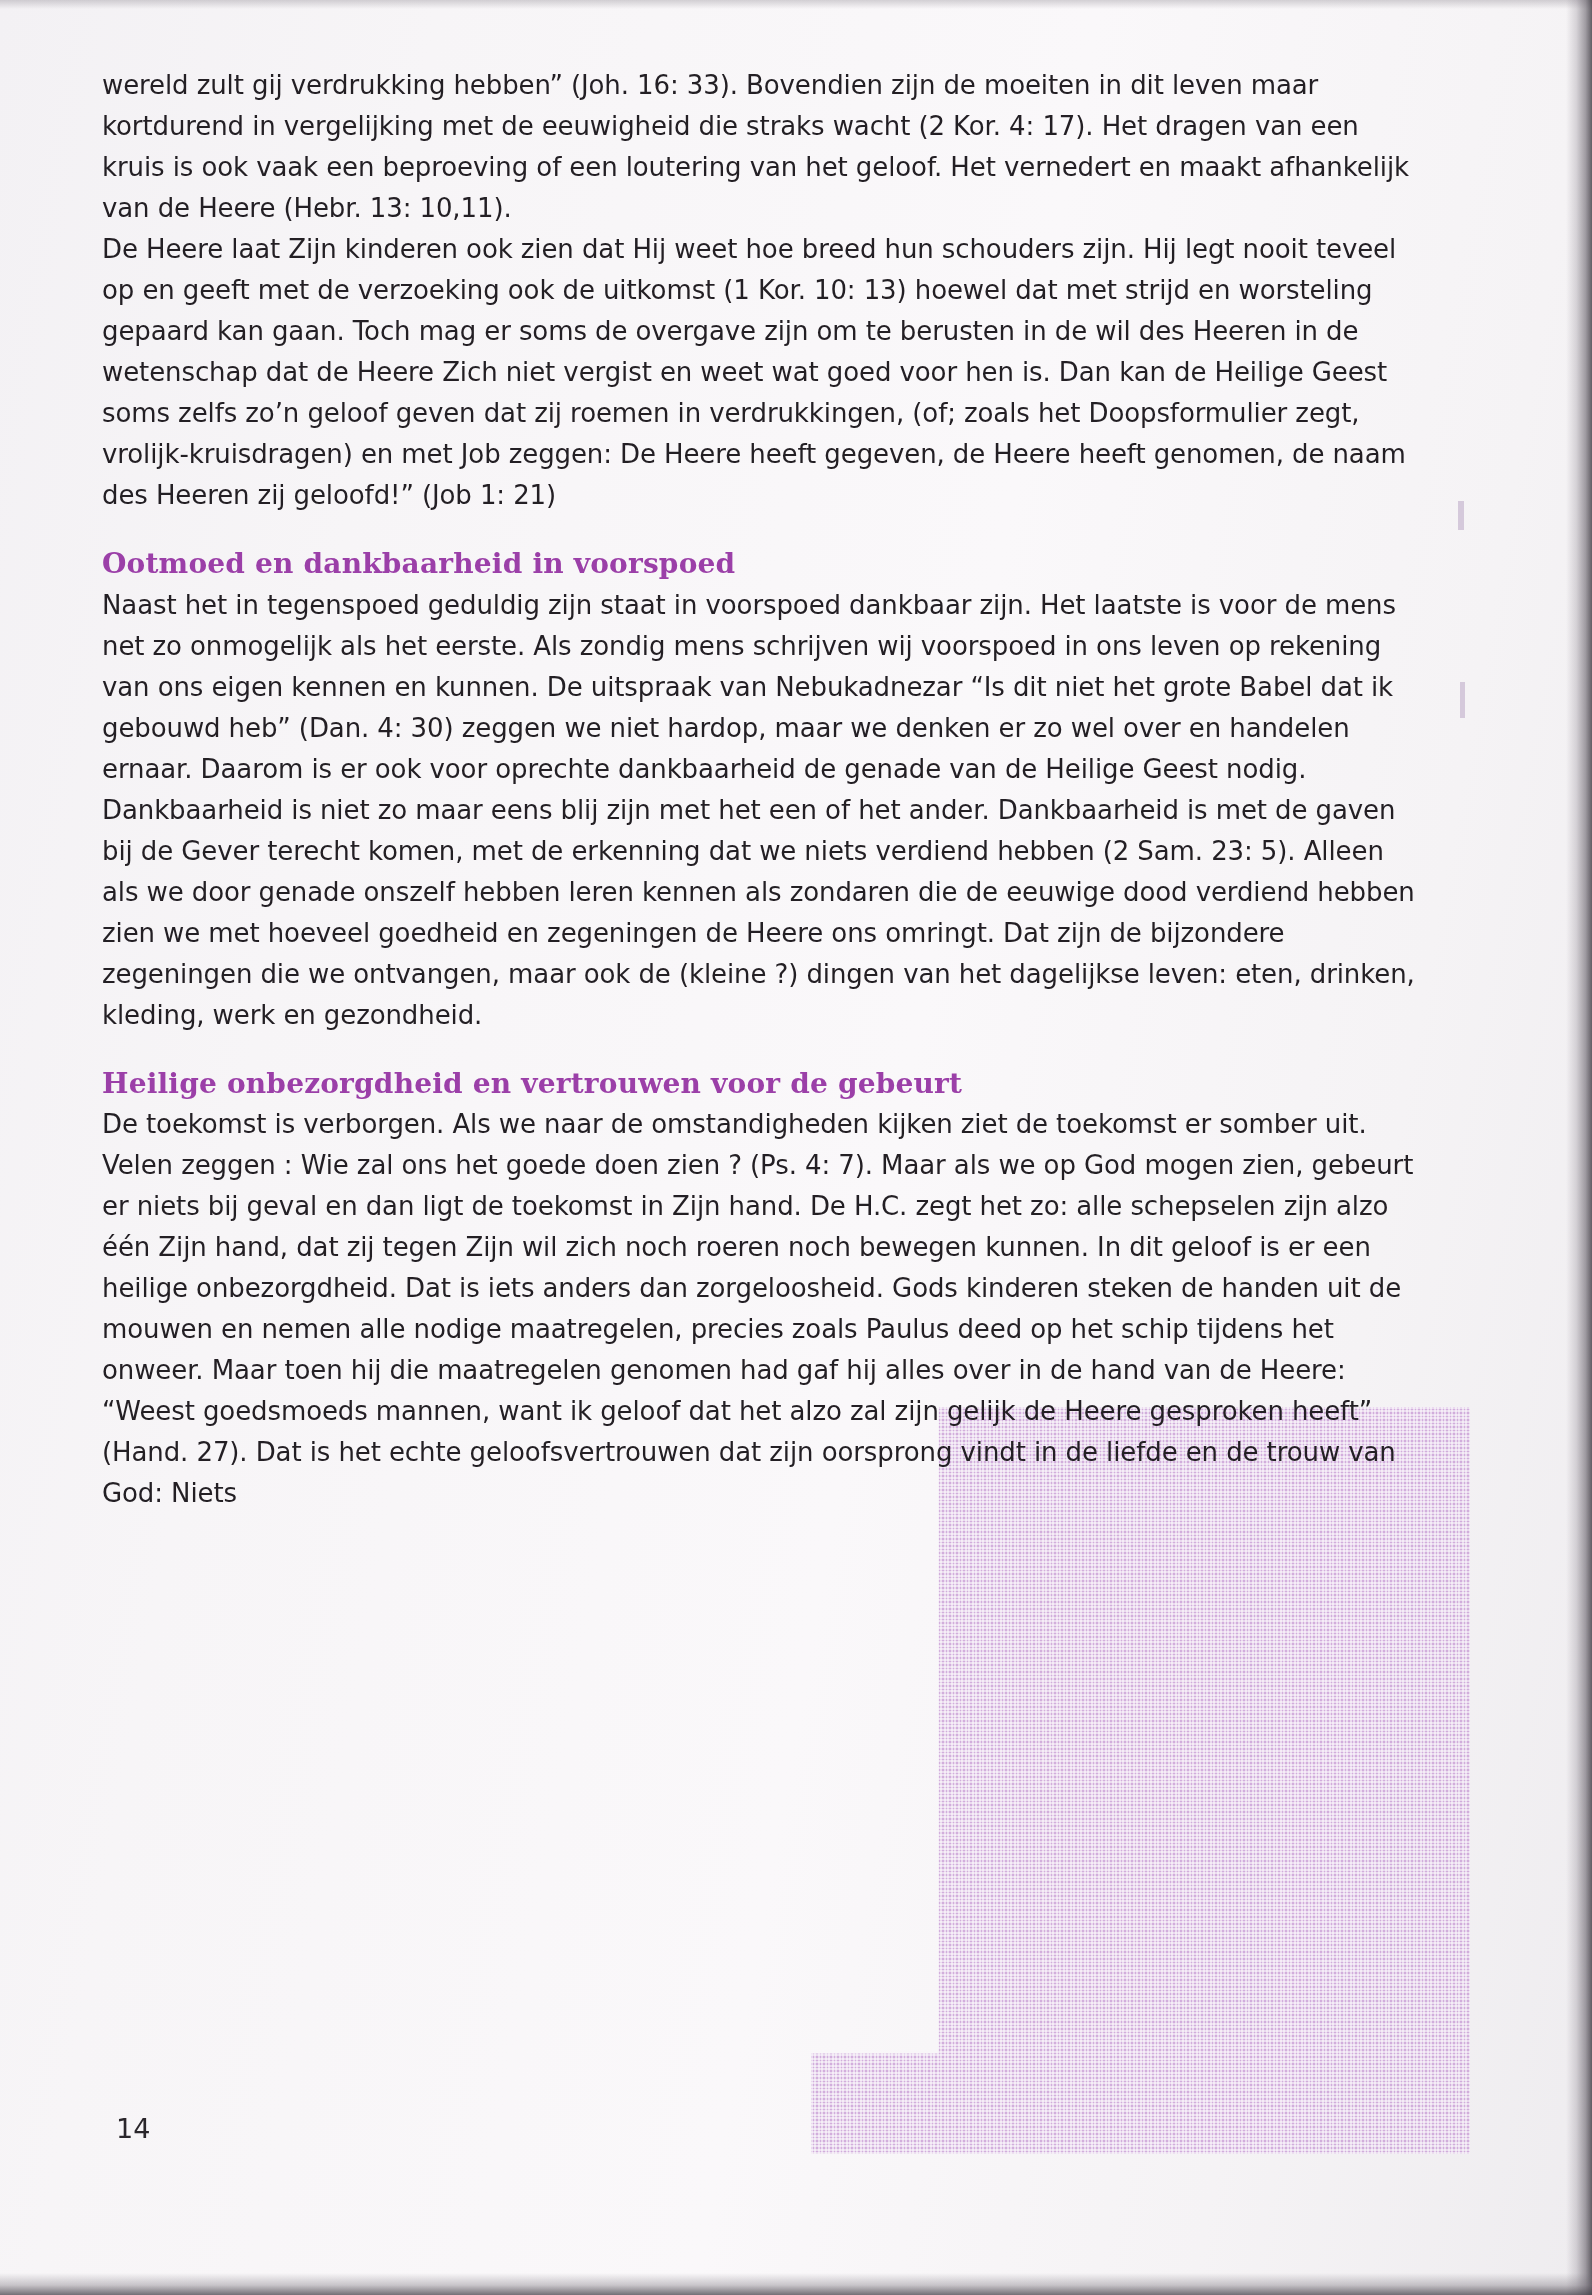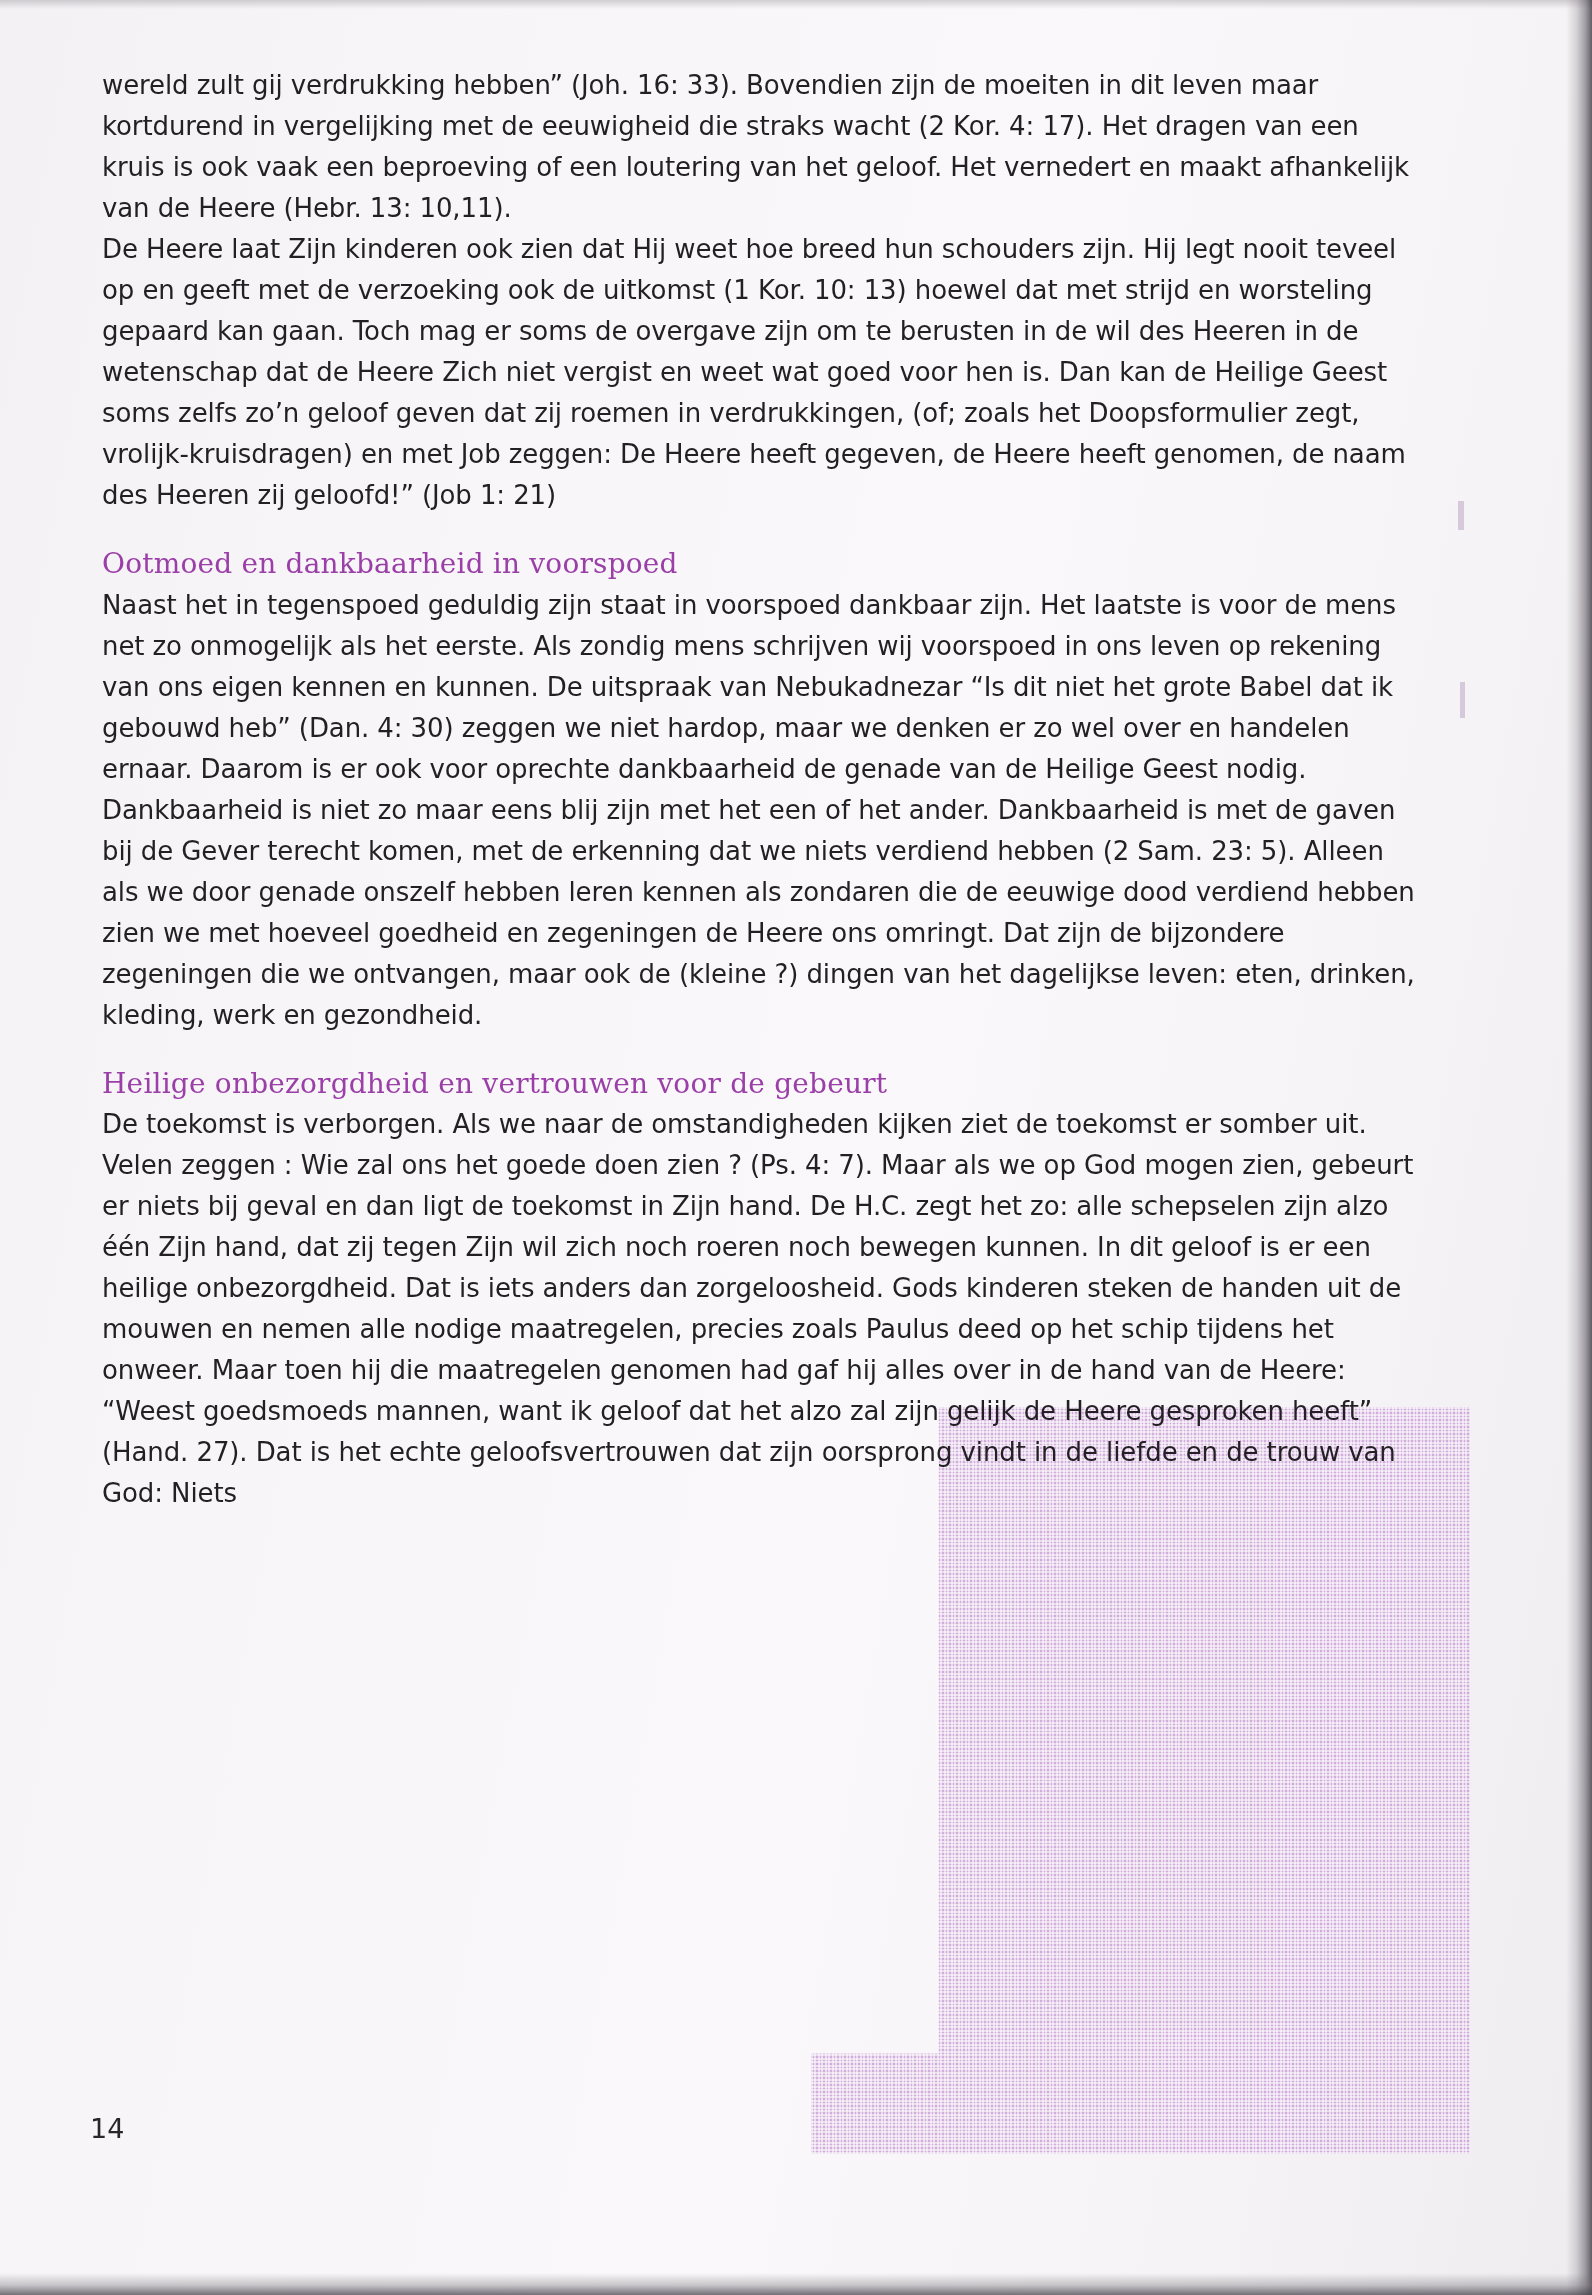--- a/index.html
+++ b/index.html
@@ -81,29 +81,29 @@
     text-align: left;
   }
   p.body + p.body {
     margin-top: 0;
   }
 
   h2.heading {
     margin: 29px 0 1.7px 0;
     font-size: 28px;
     line-height: 38px;
-    font-weight: normal;
+    font-weight: bold;
     color: #9b3fa8;
     font-family: "DejaVu Serif", serif;
     letter-spacing: 0.2px;
   }
 
   #page-number {
     position: absolute;
-    left: 90px;
+    left: 116px;
     top: 2113px;
     font-size: 27px;
     color: #2a262b;
     font-family: "DejaVu Sans", sans-serif;
   }
 
   
   .margin-mark {
     position: absolute;
     background: #b9a6c4;

